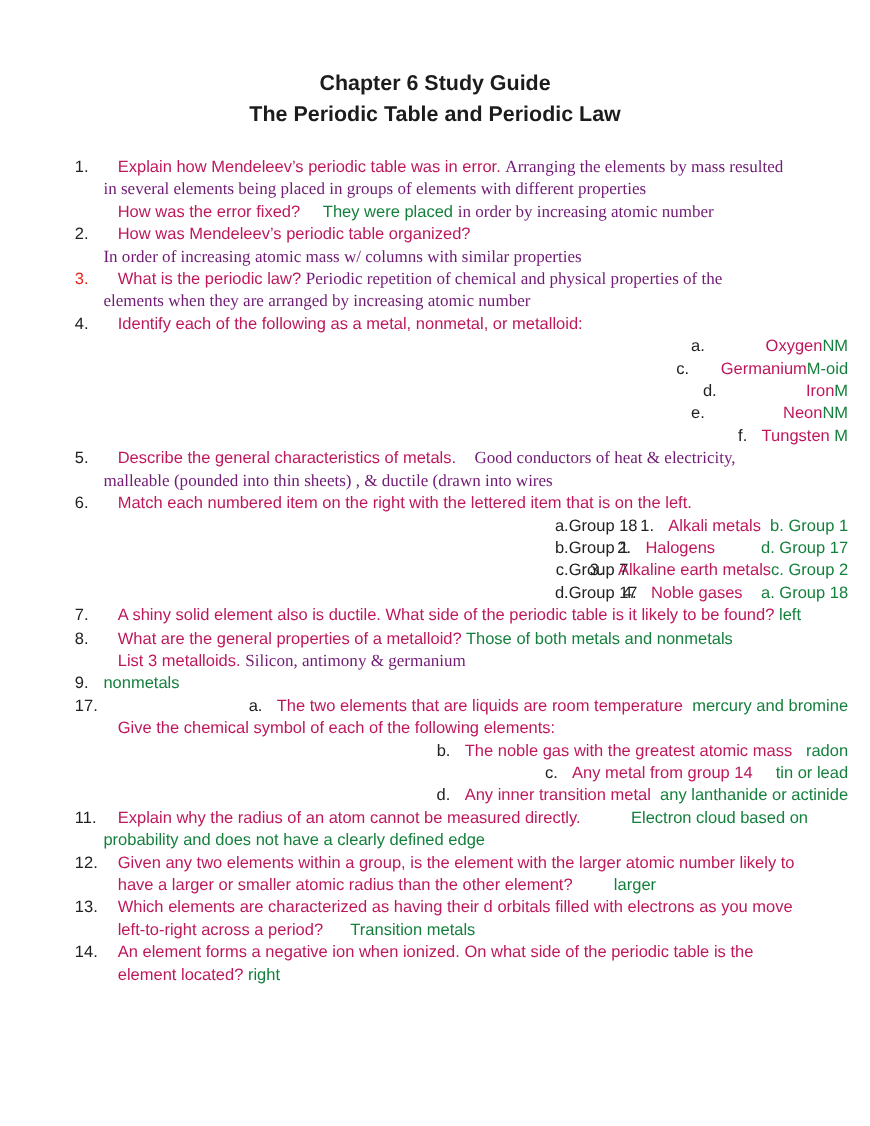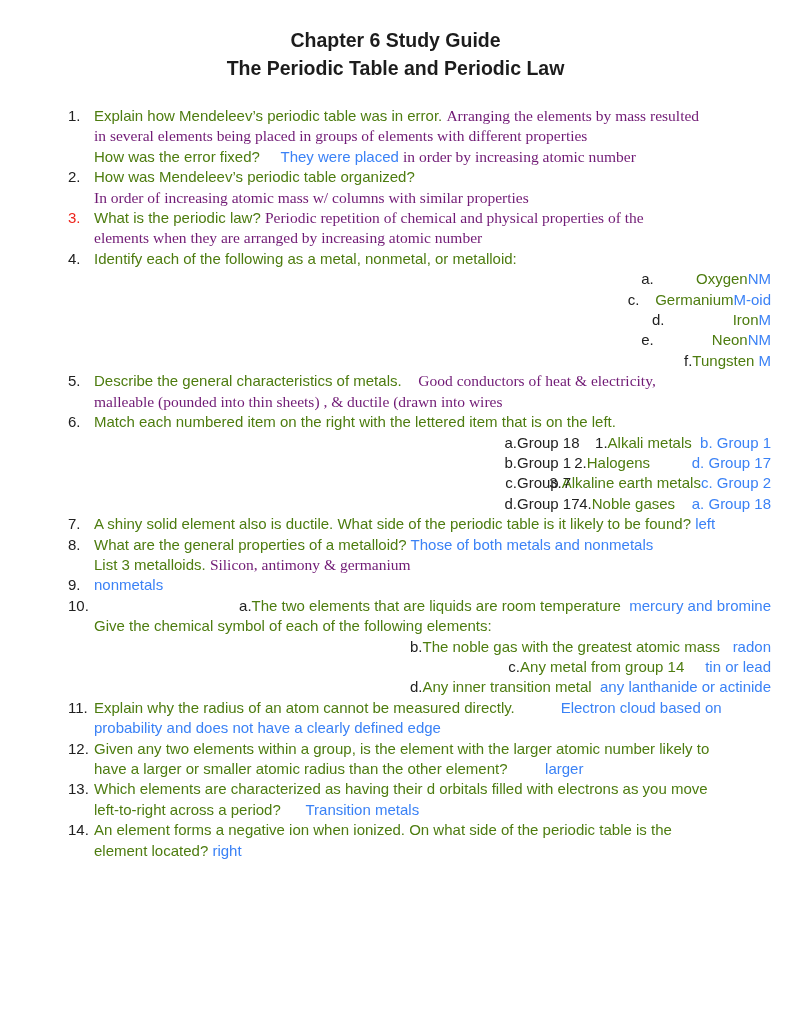--- a/index.html
+++ b/index.html
@@ -2,33 +2,33 @@
 <html><head>
 <meta charset="utf-8">
 <style>
   html,body{margin:0;padding:0;}
   body{
     width:791px;height:1024px;background:#ffffff;overflow:hidden;
     font-family:"Liberation Sans",sans-serif;
     font-size:15px;color:#212121;
     -webkit-font-smoothing:antialiased;
   }
-  .page{width:791px;height:1024px;background:#ffffff;box-sizing:border-box;padding-top:26px;}
+  .page{width:791px;height:1024px;background:#ffffff;box-sizing:border-box;padding-top:62px;}
   .doc-title{text-align:center;font-weight:bold;font-size:19.5px;line-height:28px;color:#1c1c1c;}
   .qlist{margin-top:24px;padding-left:68px;padding-right:20px;}
   .q{display:flex;}
   .qn{flex:none;width:26px;line-height:20.4px;white-space:pre;}
   .qn.r{color:#ed251c;}
   .qb{flex:1;min-width:0;}
   .ln{white-space:pre;line-height:20.4px;position:relative;}
   .ln.sub{padding-left:19px;text-align:right;}
   .sm{display:inline-block;width:26px;}
   .fx{display:inline-block;width:94px;}
-  .k{color:#4d7c0f;}
-  .r{color:#3b82f6;}
+  .k{color:#be185d;margin-left:13px;}
+  .r{color:#15803d;}
   .rs{color:#701a75;font-family:"Liberation Serif",serif;font-size:15.5px;}
   .rc{position:absolute;left:396px;top:0;color:#212121;}
   .rcm{display:inline-block;width:27px;}
 </style>
 </head>
 <body>
 
 <div class="page">
   <div class="doc-title">
     <div>Chapter 6 Study Guide</div>
@@ -98,21 +98,21 @@
           <div class="ln"><span class="k">List 3 metalloids. </span><span class="rs">Silicon, antimony &amp; germanium</span></div>
         </div>
       </div>
       <div class="q">
         <span class="qn">9.</span>
         <div class="qb">
           <div class="ln"><span class="r">nonmetals</span></div>
         </div>
       </div>
       <div class="q">
-        <span class="qn">10.</span>
+        <span class="qn">17.</span>
         <div class="qb">
           <div class="ln sub"><span class="sm">a.</span><span class="k">The two elements that are liquids are room temperature  </span><span class="r">mercury and bromine</span></div>
           <div class="ln"><span class="k">Give the chemical symbol of each of the following elements:</span></div>
           <div class="ln sub"><span class="sm">b.</span><span class="k">The noble gas with the greatest atomic mass   </span><span class="r">radon</span></div>
           <div class="ln sub"><span class="sm">c.</span><span class="k">Any metal from group 14     </span><span class="r">tin or lead</span></div>
           <div class="ln sub"><span class="sm">d.</span><span class="k">Any inner transition metal  </span><span class="r">any lanthanide or actinide</span></div>
         </div>
       </div>
       <div class="q">
         <span class="qn">11.</span>

